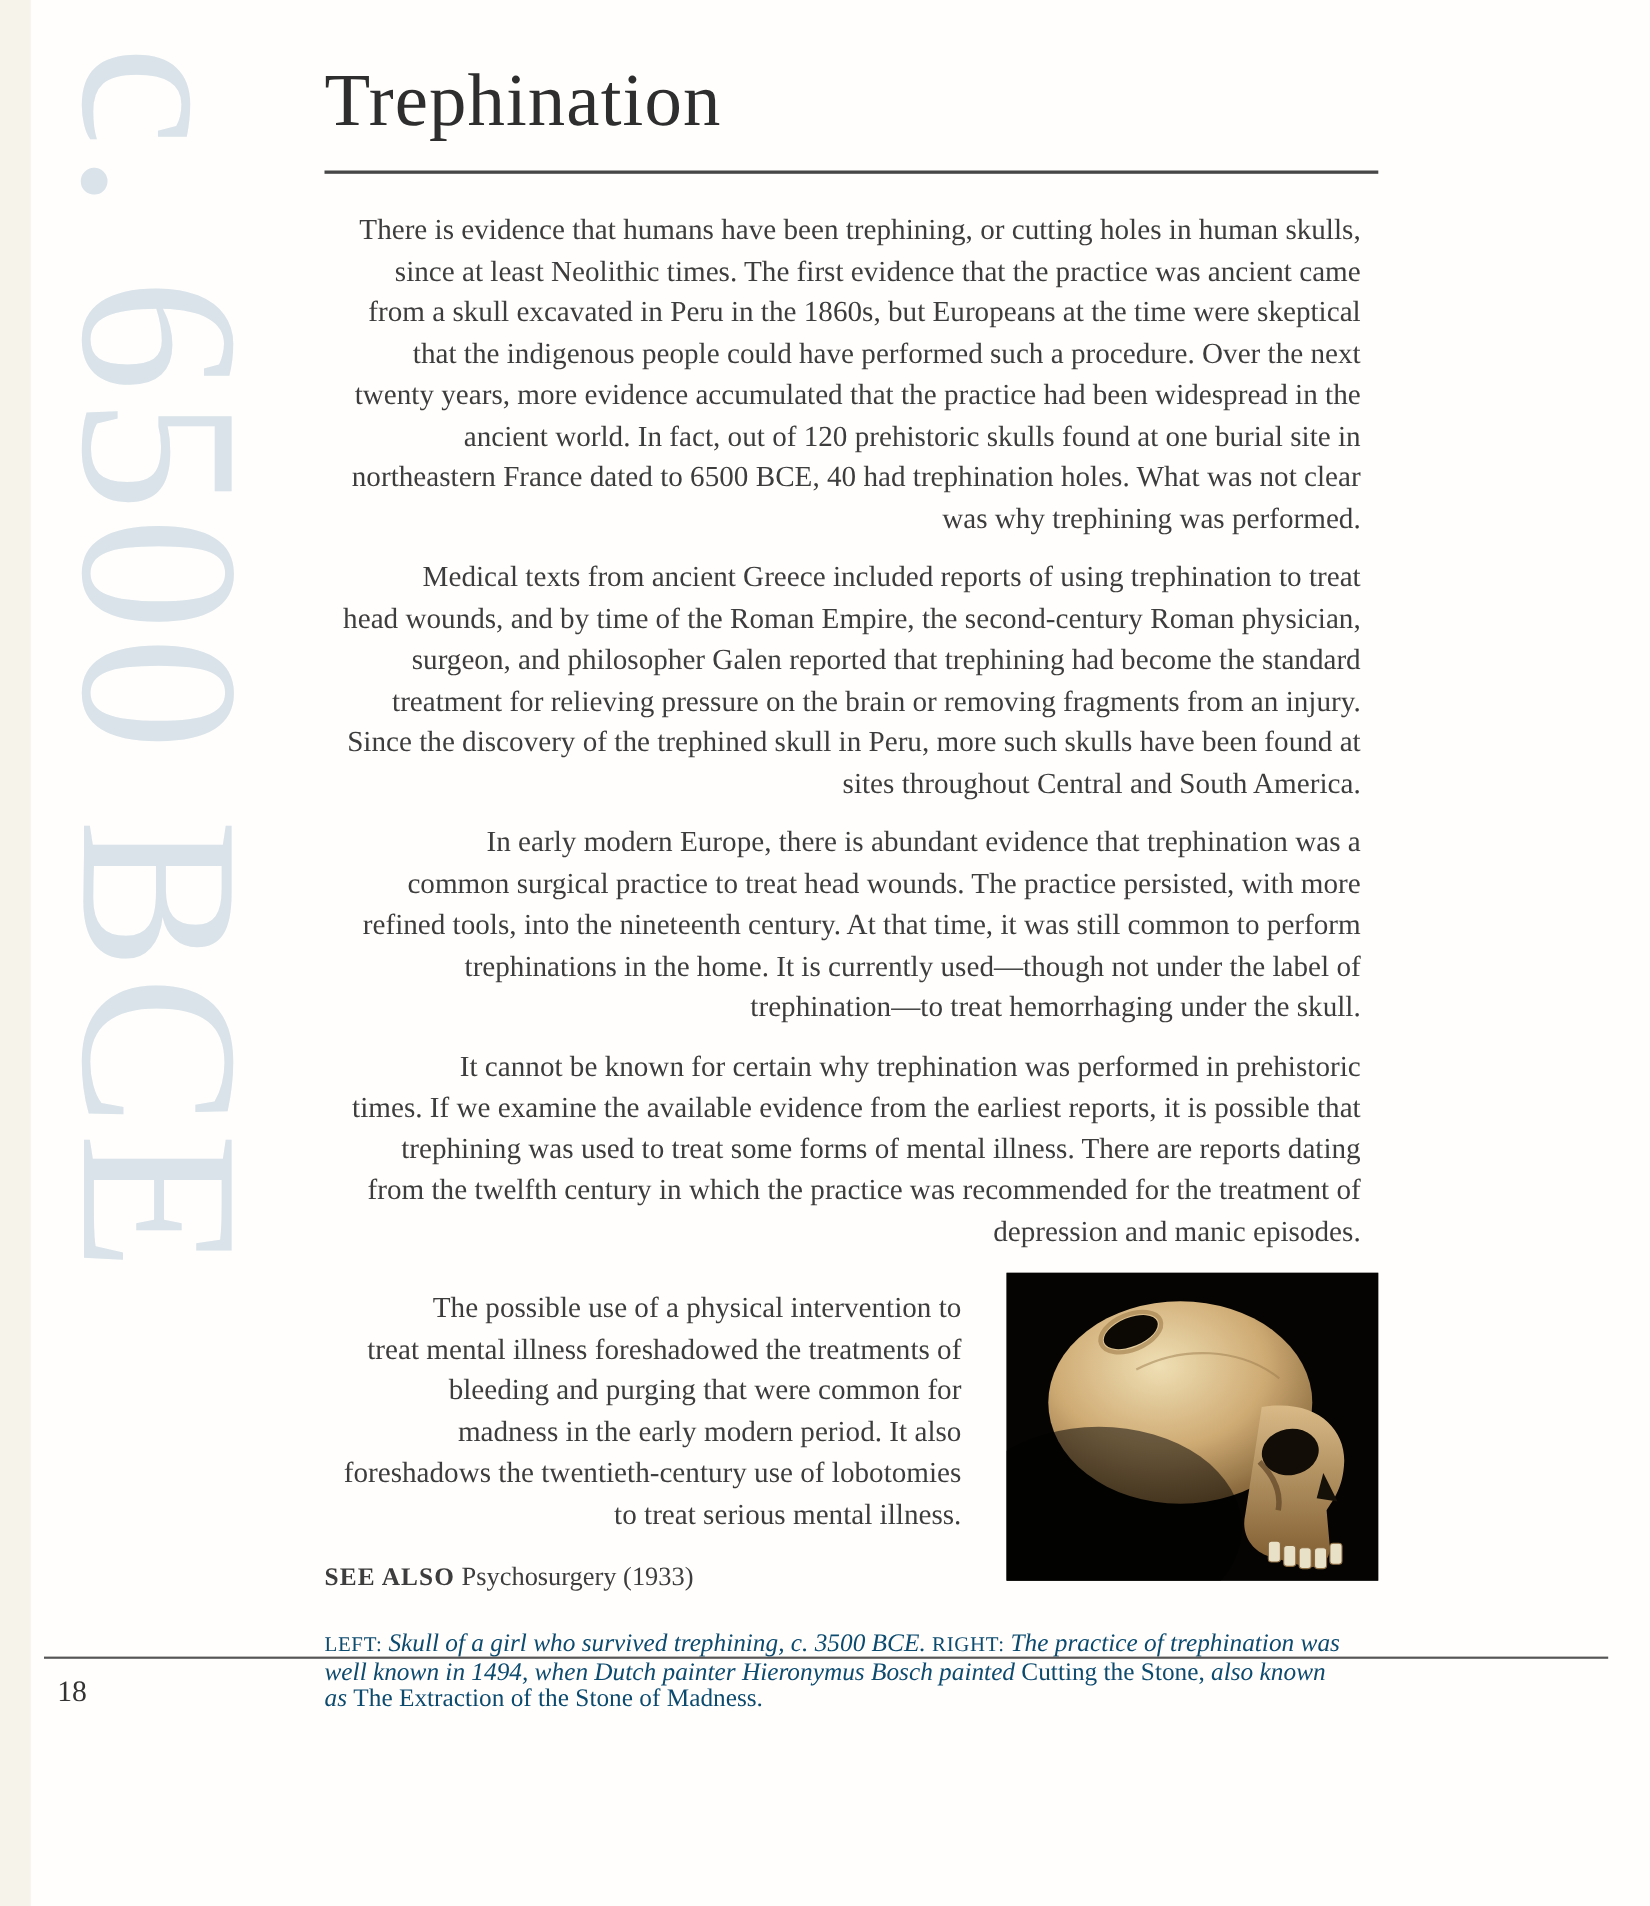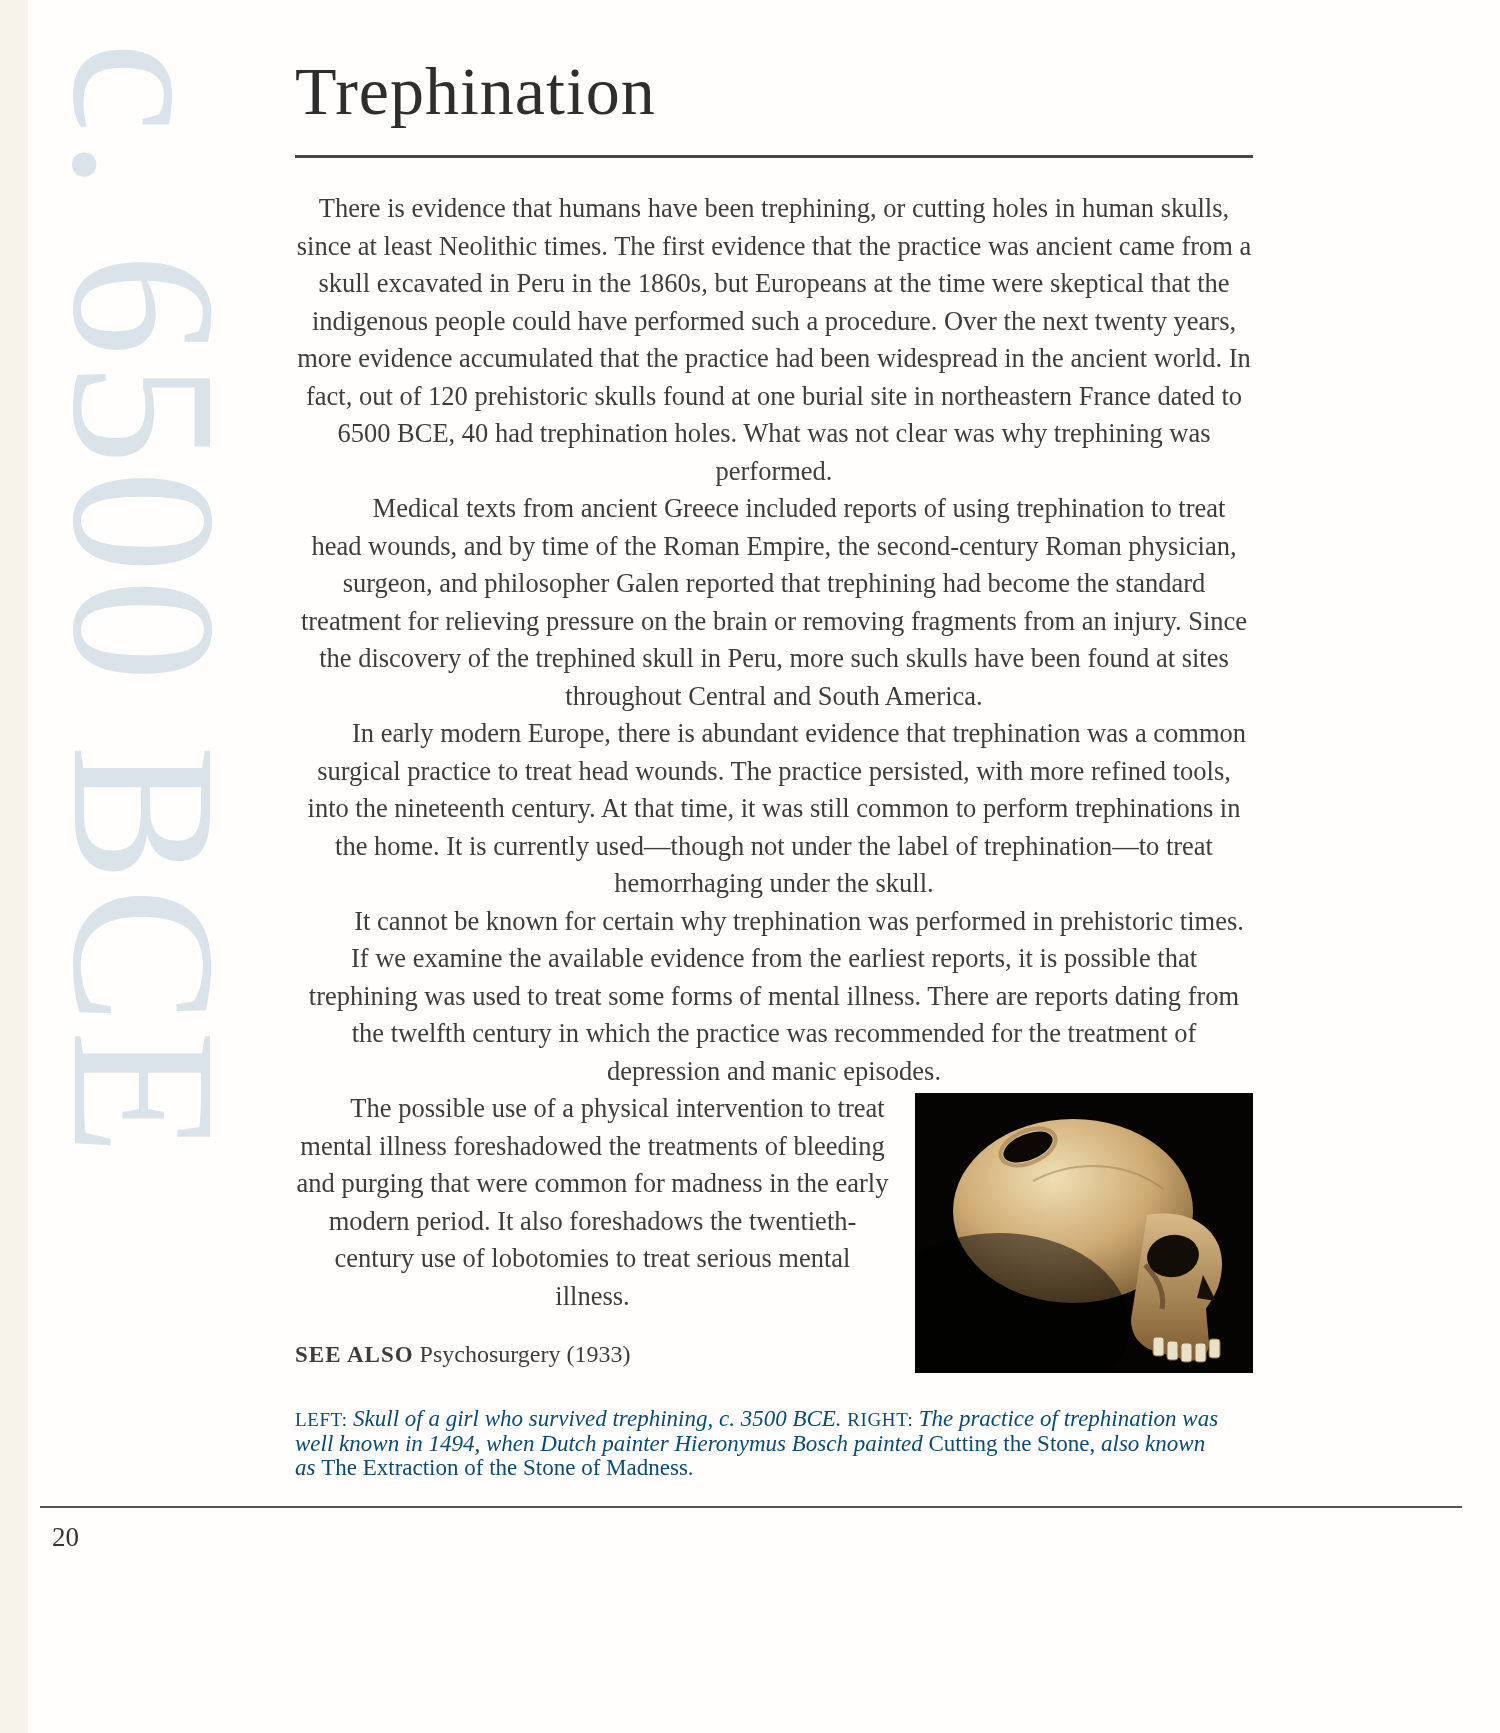--- a/index.html
+++ b/index.html
@@ -50,22 +50,22 @@
   }
   .title-rule {
     border: none;
     border-top: 3px solid #474747;
     margin: 0 0 32px 0;
   }
   .article p {
     font-size: 26.5px;
     line-height: 37.5px;
     color: #3d3d3d;
-    margin: 0;
-    text-align: center;
+    margin: 16px;
+    text-align: right;
   }
   .article p.indent { text-indent: 50px; }
 
   .columns {
     display: flex;
     align-items: flex-start;
   }
   .col-text { width: 595px; }
   .figure {
     width: 338px;
@@ -192,15 +192,15 @@
       </div>
     </div>
 
     <div class="caption">
       <span class="cap-sc">LEFT: </span><span class="cap-it">Skull of a girl who survived trephining, c. 3500 BCE. </span><span class="cap-sc">RIGHT: </span><span class="cap-it">The practice of trephination was well known in 1494, when Dutch painter Hieronymus Bosch painted </span><span class="cap-roman">Cutting the Stone, </span><span class="cap-it">also known as </span><span class="cap-roman">The Extraction of the Stone of Madness.</span>
     </div>
 
   </div>
 
   <hr class="footer-rule">
-  <div class="page-number">20</div>
+  <div class="page-number">18</div>
 
 </div>
 
 </body></html>

